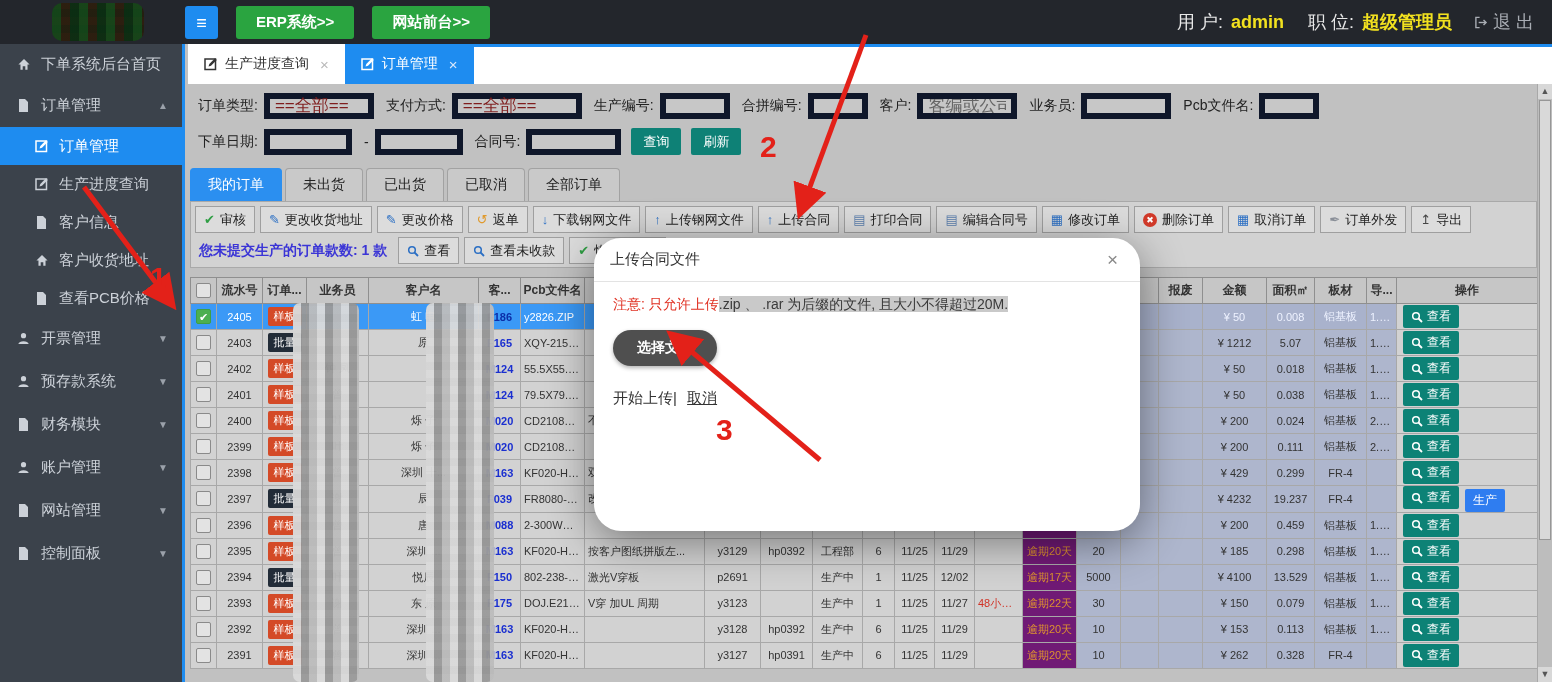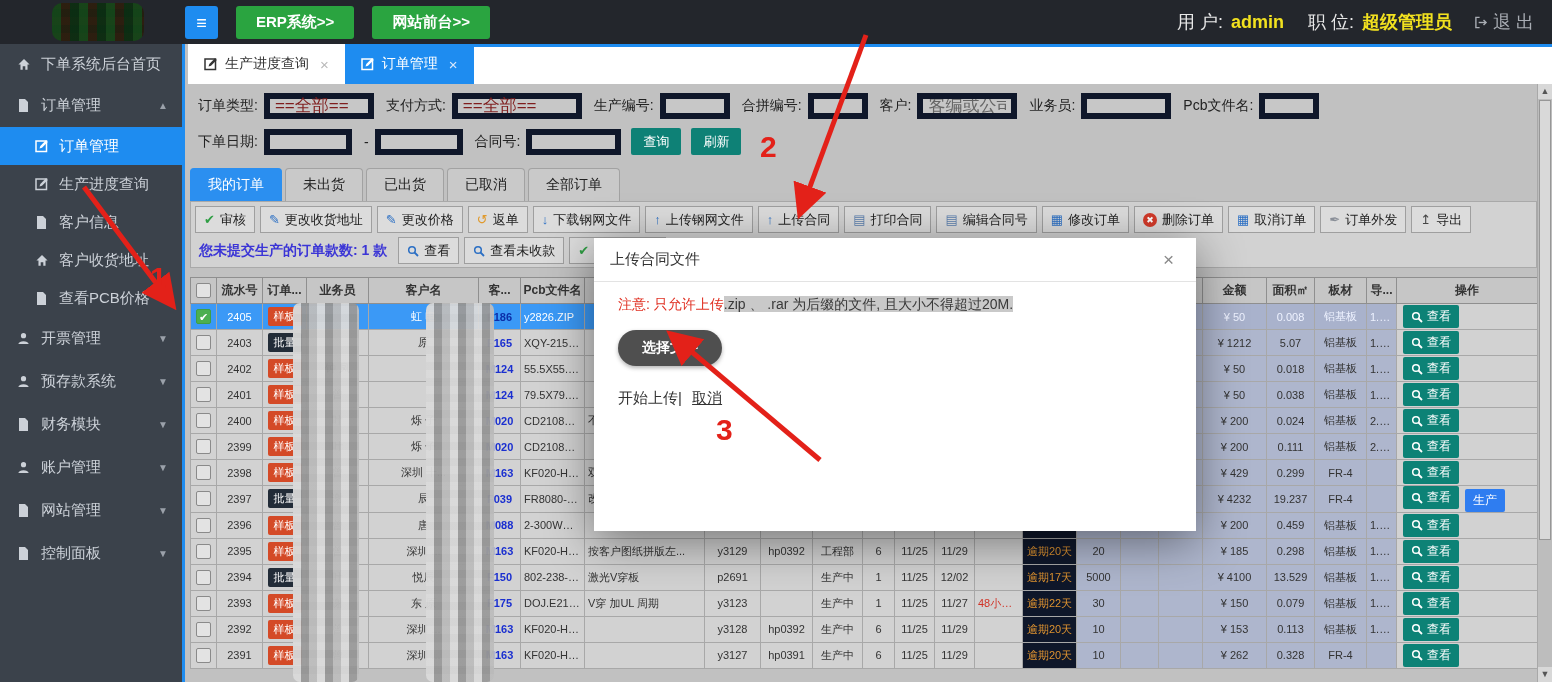--- a/index.html
+++ b/index.html
@@ -62,43 +62,43 @@
   th{background:#c6c6c6;font-size:12px;font-weight:bold;color:#333;height:26px;border:1px solid #8f8f8f;
     overflow:hidden;white-space:nowrap;padding:0 2px;}
   td{background:#d2d2d2;font-size:11px;color:#333;height:26px;border:1px solid #a8a8a8;text-align:center;
     overflow:hidden;white-space:nowrap;text-overflow:ellipsis;padding:0 3px;}
   td.left{text-align:left;}
   td.lav{background:#aeb6cd;}
   td .badge{display:inline-block;padding:2px 6px;border-radius:2px;color:#fff;font-size:11px;}
   .badge.sample{background:#d44a27;}
   .badge.batch{background:#222c38;}
   td.code{color:#1a2fd0;font-weight:bold;}
-  td.ov{color:#dd9230;background:#0f172a;margin-top:37px;}
+  td.ov{color:#dd9230;background:#701a75;margin-top:37px;}
   td.rd{color:#d03226;}
   .cbx{width:15px;height:15px;border:1px solid #8a8a8a;background:#e3e3e3;margin:0 auto;border-radius:2px;}
   .cbx.on{background:#4caf50;border-color:#3f9f45;color:#fff;font-size:11px;line-height:15px;text-align:center;}
   tr.selected td{background:#3b99f6;color:#fff;}
   tr.selected td.code{color:#0b2ea8;}
   tr.selected td.lav{background:#a9b2cc;color:#eef2ff;}
   tr.selected td.ops{background:#d2d2d2;}
   .opbtn{display:inline-flex;align-items:center;gap:4px;background:#0d8276;color:#fff;border:none;border-radius:2px;
     padding:3px 8px;font-size:12px;cursor:pointer;font-family:inherit;}
   .opbtn.prod{background:#2f7df0;margin-left:6px;justify-content:center;}
   td.ops{text-align:left;padding-left:6px;}
   
   .vscroll{position:absolute;right:0;top:84px;bottom:0;width:15px;background:#bdbdbd;border-left:1px solid #a8a8a8;z-index:6;}
   .varrow{position:absolute;left:0;width:14px;height:15px;background:#d8d8d8;color:#555;font-size:9px;text-align:center;line-height:15px;cursor:pointer;}
   .vthumb{position:absolute;left:1px;top:16px;width:12px;height:440px;background:#d9d9d9;border:1px solid #979797;cursor:pointer;}
   
-  .modal{position:absolute;left:594px;top:238px;width:602px;height:293px;background:#fff;z-index:40;
-    box-shadow:0 10px 45px rgba(0,0,0,.45);}
+  .modal{position:absolute;left:594px;top:238px;width:546px;height:293px;background:#fff;z-index:40;
+    box-shadow:0 10px 45px rgba(0,0,0,.45);border-radius:27px;}
   .modal-head{display:flex;align-items:center;justify-content:space-between;padding:11px 16px;border-bottom:1px solid #e3e3e3;}
   .modal-title{font-size:15px;color:#333;}
   .modal-close{color:#8a8a8a;font-size:19px;line-height:19px;cursor:pointer;background:none;border:none;}
-  .modal-body{padding:14px 24px;font-size:14px;color:#333;}
+  .modal-body{padding:14px 19px;font-size:14px;color:#333;}
   .note-red{color:#e03022;}
   .note-hl{background:#c9c9c9;color:#3a3a3a;}
   .choosebtn{margin-top:16px;display:inline-block;background:#4f4f4f;color:#fff;border:none;border-radius:18px;
     padding:9px 24px;font-size:14px;font-weight:bold;cursor:pointer;box-shadow:0 2px 4px rgba(0,0,0,.3);font-family:inherit;}
   .upload-row{margin-top:23px;font-size:15px;color:#333;}
   .cancel-link{text-decoration:underline;cursor:pointer;margin-left:6px;color:#333;}
   
   .censor{position:absolute;z-index:30;border-radius:7px;opacity:.96;
     background-color:#9d9d9d;
     background-image:repeating-linear-gradient(90deg,rgba(225,225,225,.85) 0 8px,rgba(150,150,150,.85) 8px 16px,rgba(190,190,190,.9) 16px 24px),

